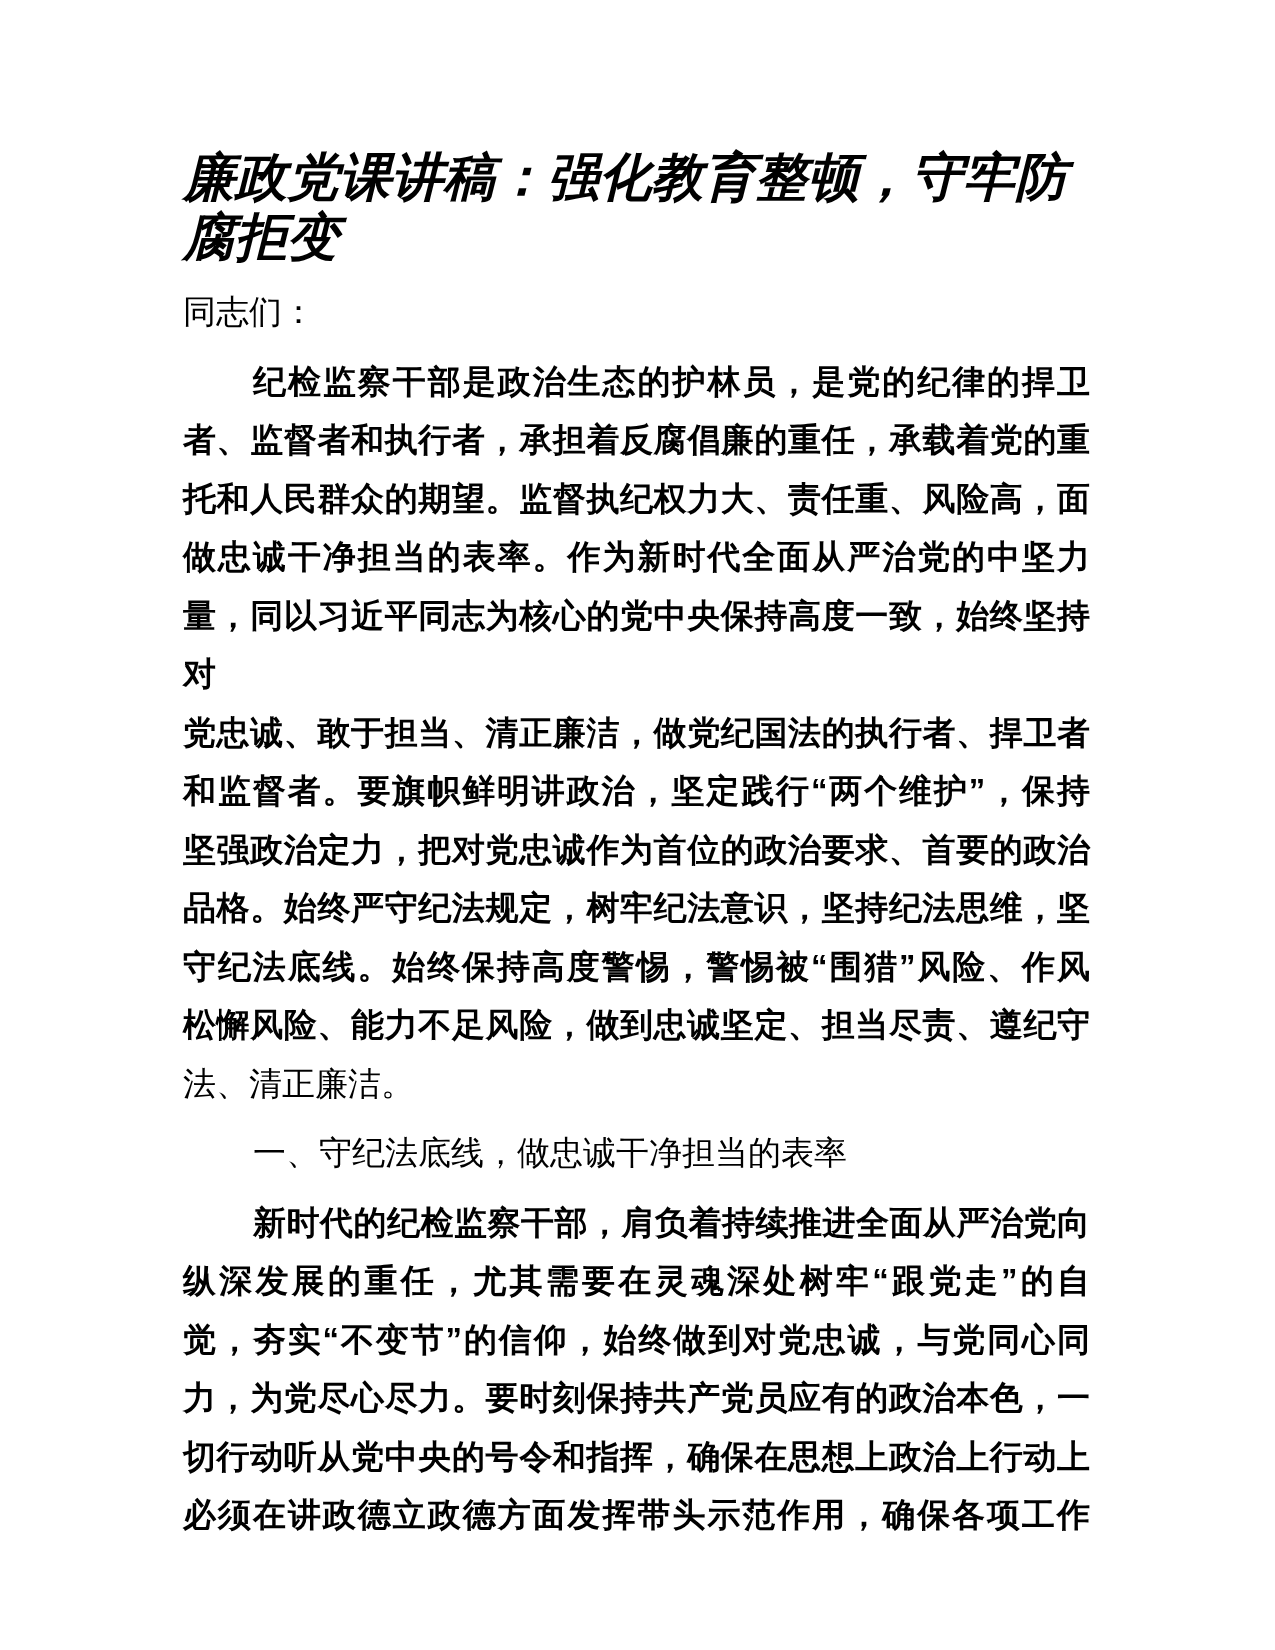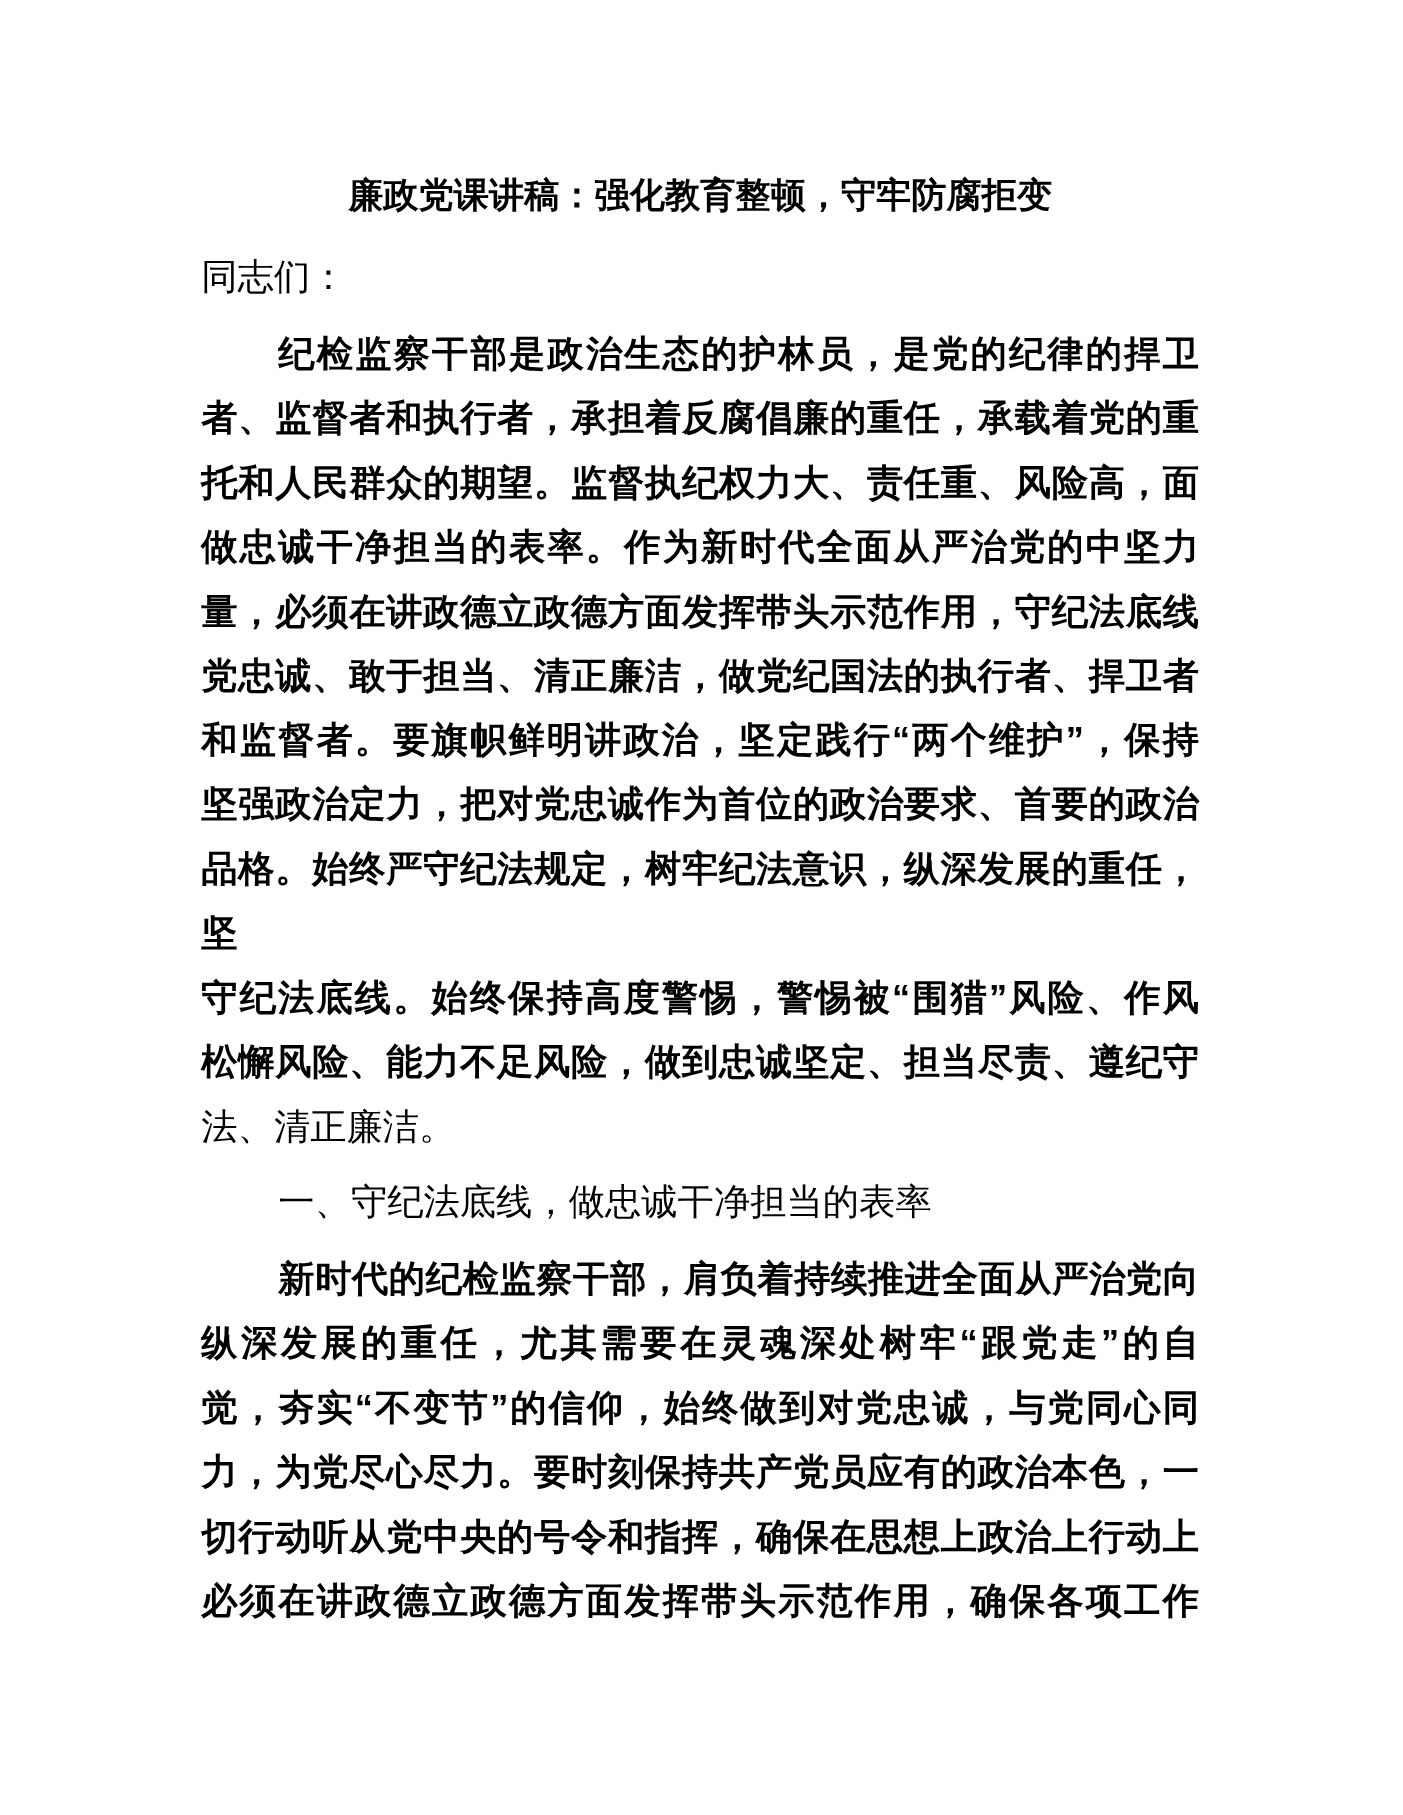--- a/index.html
+++ b/index.html
@@ -20,25 +20,25 @@
     height: 1650px;
     background: #ffffff;
   }
   .content {
     position: absolute;
     left: 183px;
     top: 147px;
     width: 907px;
   }
   .doc-title {
-    font-size: 32px;
+    font-size: 52px;
     font-weight: bold;
     line-height: 60px;
-    text-align: center;
     margin: 0 0 16px 0;
+    font-style: italic;
   }
   .doc-title .title-line {
     display: block;
   }
   .block {
     font-size: 33px;
     line-height: 58.5px;
     margin: 11px 0 0 0;
     font-weight: normal;
   }
@@ -65,25 +65,25 @@
     </div>
     <div>
         <div class="block salutation">
           <div class="line">同志们：</div>
         </div>
         <div class="block paragraph">
           <div class="line indent fill">纪检监察干部是政治生态的护林员，是党的纪律的捍卫</div>
           <div class="line fill">者、监督者和执行者，承担着反腐倡廉的重任，承载着党的重</div>
           <div class="line fill">托和人民群众的期望。监督执纪权力大、责任重、风险高，面</div>
           <div class="line fill">做忠诚干净担当的表率。作为新时代全面从严治党的中坚力</div>
-          <div class="line fill">量，必须在讲政德立政德方面发挥带头示范作用，守纪法底线</div>
+          <div class="line fill">量，同以习近平同志为核心的党中央保持高度一致，始终坚持对</div>
           <div class="line fill">党忠诚、敢于担当、清正廉洁，做党纪国法的执行者、捍卫者</div>
           <div class="line fill">和监督者。要旗帜鲜明讲政治，坚定践行“两个维护”，保持</div>
           <div class="line fill">坚强政治定力，把对党忠诚作为首位的政治要求、首要的政治</div>
-          <div class="line fill">品格。始终严守纪法规定，树牢纪法意识，纵深发展的重任，坚</div>
+          <div class="line fill">品格。始终严守纪法规定，树牢纪法意识，坚持纪法思维，坚</div>
           <div class="line fill">守纪法底线。始终保持高度警惕，警惕被“围猎”风险、作风</div>
           <div class="line fill">松懈风险、能力不足风险，做到忠诚坚定、担当尽责、遵纪守</div>
           <div class="line">法、清正廉洁。</div>
         </div>
         <div class="block heading">
           <div class="line indent">一、守纪法底线，做忠诚干净担当的表率</div>
         </div>
         <div class="block paragraph">
           <div class="line indent fill">新时代的纪检监察干部，肩负着持续推进全面从严治党向</div>
           <div class="line fill">纵深发展的重任，尤其需要在灵魂深处树牢“跟党走”的自</div>

